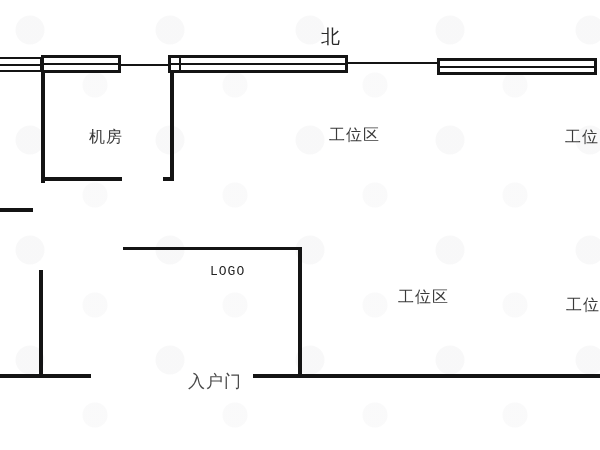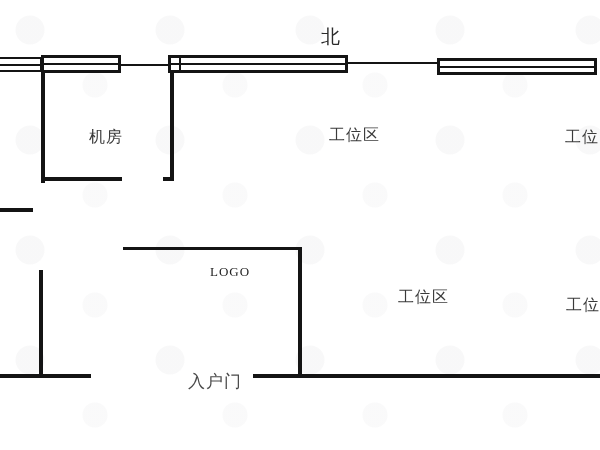--- a/index.html
+++ b/index.html
@@ -47,21 +47,21 @@
     background: #141414;
   }
   .fp-label {
     position: absolute;
     color: #3a3a3a;
     white-space: nowrap;
     line-height: 1.1;
     letter-spacing: 1px;
   }
   .fp-label.serif {
-    font-family: Liberation Serif, serif;
+    font-family: Liberation Mono, monospace;
     letter-spacing: 1px;
     color: #222222;
   }
 </style>
 </head>
 <body>
 
 <div class="canvas" id="canvas">
   <div id="walls-layer">
       <div class="wall" style="left: 119px; top: 64px; width: 51px; height: 2px; background: rgb(20, 20, 20);"></div>

